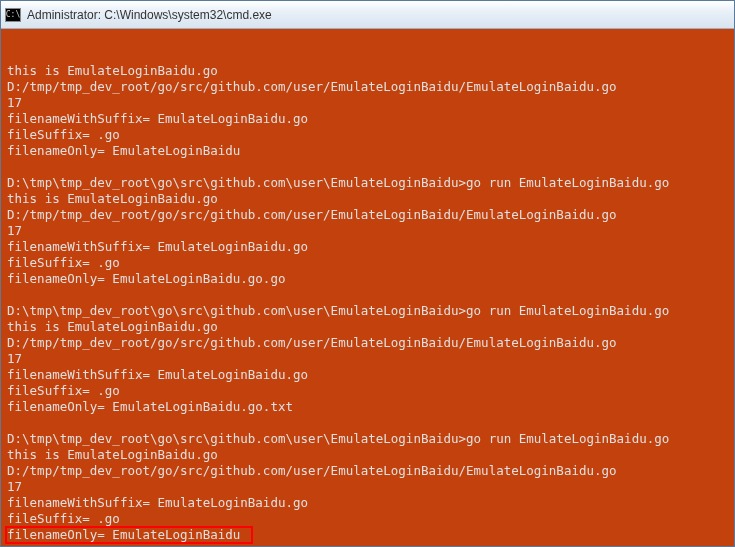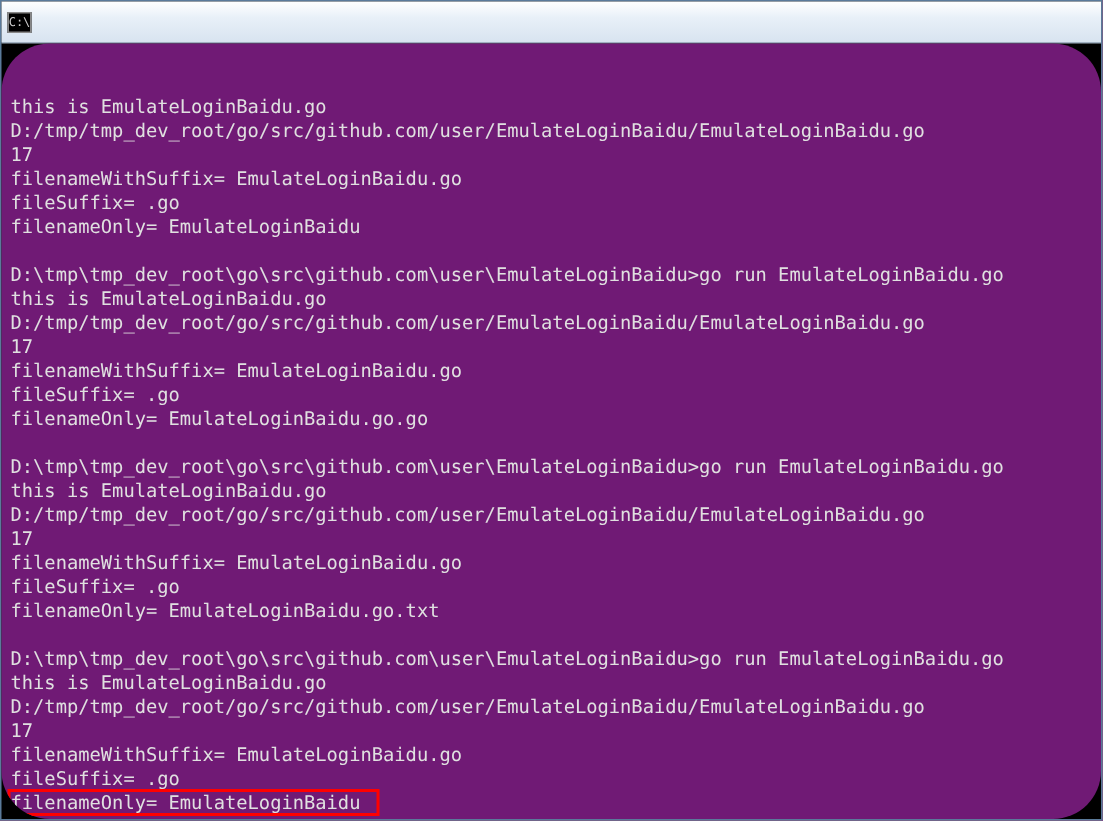--- a/index.html
+++ b/index.html
@@ -36,42 +36,42 @@
       margin-right: 6px;
       display: flex;
       align-items: center;
       justify-content: center;
       color: #ccc;
       font-size: 8px;
       font-family: monospace;
     }
     .console {
       flex: 1;
-      background: #701a75;
+      background: #c2410c;
       color: #e0e0e0;
       font-family: 'Consolas', 'SimSun', monospace;
       font-size: 12.5px;
       line-height: 16px;
       padding: 2px 6px;
       white-space: pre;
       overflow: hidden;
       position: relative;
-      border-radius: 32px;
     }
     .line {
       min-height: 16px;
     }
     .highlight-box {
       position: absolute;
       border: 2px solid #ff0000;
       pointer-events: none;
     }
   </style>
 </head>
 <body>
 
 <div class="window">
   <div class="titlebar">
     <span class="icon">C:\</span>
+    <span>Administrator: C:\Windows\system32\cmd.exe</span>
   </div>
   <div class="console" id="console">
   <div class="line">this is EmulateLoginBaidu.go</div><div class="line">D:/tmp/tmp_dev_root/go/src/github.com/user/EmulateLoginBaidu/EmulateLoginBaidu.go</div><div class="line">17</div><div class="line">filenameWithSuffix= EmulateLoginBaidu.go</div><div class="line">fileSuffix= .go</div><div class="line">filenameOnly= EmulateLoginBaidu</div><div class="line"></div><div class="line">D:\tmp\tmp_dev_root\go\src\github.com\user\EmulateLoginBaidu&gt;go run EmulateLoginBaidu.go</div><div class="line">this is EmulateLoginBaidu.go</div><div class="line">D:/tmp/tmp_dev_root/go/src/github.com/user/EmulateLoginBaidu/EmulateLoginBaidu.go</div><div class="line">17</div><div class="line">filenameWithSuffix= EmulateLoginBaidu.go</div><div class="line">fileSuffix= .go</div><div class="line">filenameOnly= EmulateLoginBaidu.go.go</div><div class="line"></div><div class="line">D:\tmp\tmp_dev_root\go\src\github.com\user\EmulateLoginBaidu&gt;go run EmulateLoginBaidu.go</div><div class="line">this is EmulateLoginBaidu.go</div><div class="line">D:/tmp/tmp_dev_root/go/src/github.com/user/EmulateLoginBaidu/EmulateLoginBaidu.go</div><div class="line">17</div><div class="line">filenameWithSuffix= EmulateLoginBaidu.go</div><div class="line">fileSuffix= .go</div><div class="line">filenameOnly= EmulateLoginBaidu.go.txt</div><div class="line"></div><div class="line">D:\tmp\tmp_dev_root\go\src\github.com\user\EmulateLoginBaidu&gt;go run EmulateLoginBaidu.go</div><div class="line">this is EmulateLoginBaidu.go</div><div class="line">D:/tmp/tmp_dev_root/go/src/github.com/user/EmulateLoginBaidu/EmulateLoginBaidu.go</div><div class="line">17</div><div class="line">filenameWithSuffix= EmulateLoginBaidu.go</div><div class="line">fileSuffix= .go</div><div class="line">filenameOnly= EmulateLoginBaidu</div><div class="line"></div><div class="highlight-box" style="top: 497px; left: 4px; width: 248px; height: 18px;"></div></div>
 </div>
 
 </body></html>

